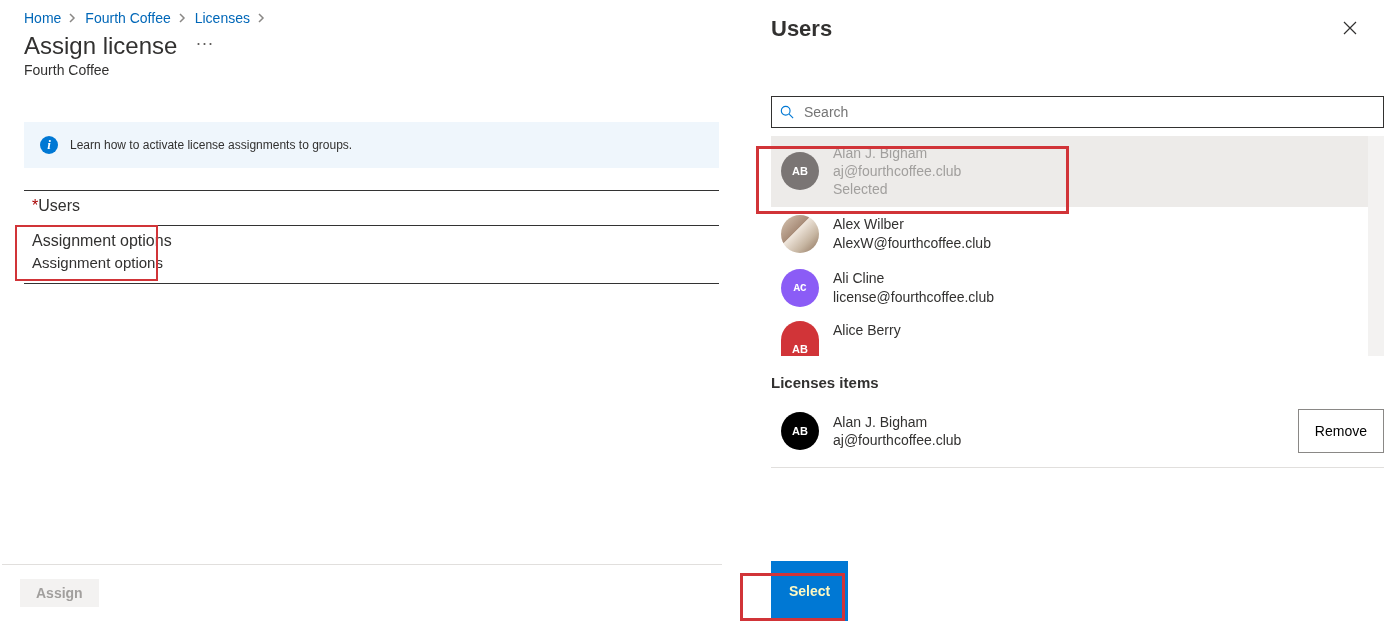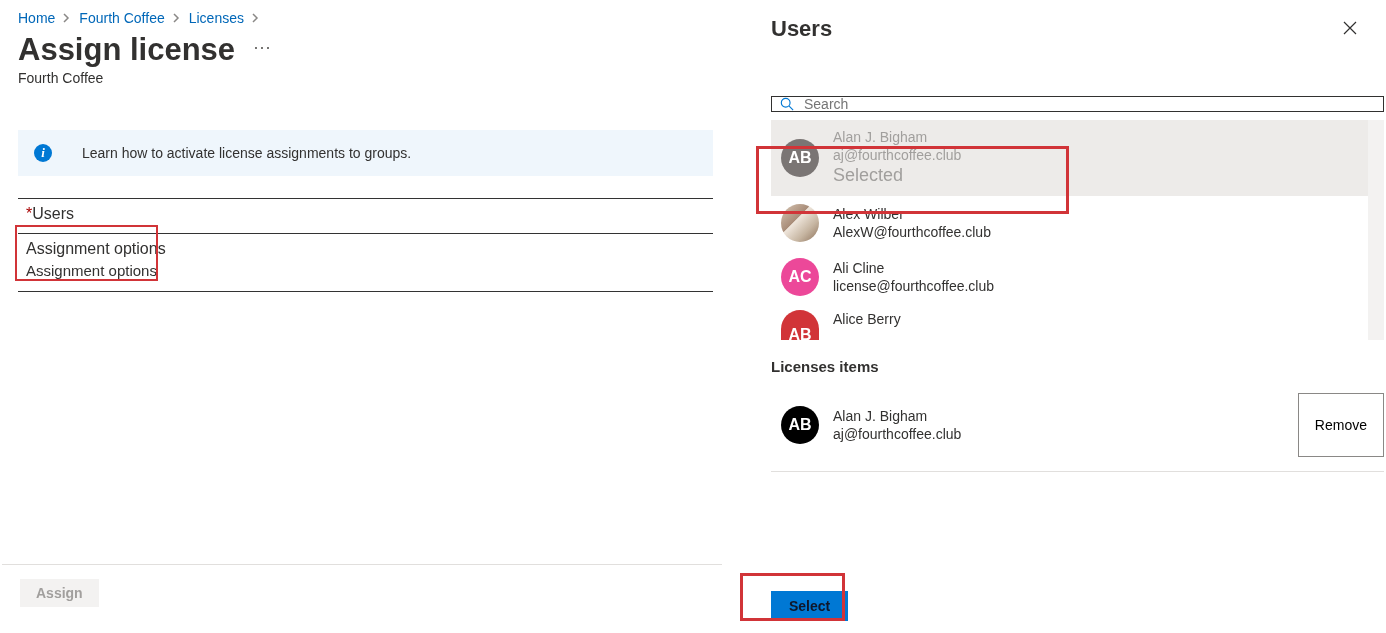--- a/index.html
+++ b/index.html
@@ -1,88 +1,88 @@
 <!DOCTYPE html>
 <html><head>
 <meta charset="utf-8">
 <style>
   * { box-sizing: border-box; }
   html, body { margin:0; padding:0; font-family: "Segoe UI", Arial, sans-serif; color:#323130; background:#fff; }
   body { width:1386px; height:633px; position:relative; overflow:hidden; }
 
   
-  .left { position:absolute; left:0; top:0; width:720px; height:633px; padding:10px 0 0 18px; }
+  .left { position:absolute; left:0; top:0; width:720px; height:633px; padding:10px 0 0 24px; }
   .breadcrumb { display:flex; align-items:center; gap:8px; font-size:14px; }
   .breadcrumb a { color:#0067b8; text-decoration:none; cursor:pointer; }
   .breadcrumb .sep { color:#8a8886; }
   .breadcrumb .sep svg { display:block; }
 
   .page-title-row { display:flex; align-items:center; gap:18px; margin-top:6px; }
-  .page-title { font-size:31px; font-weight:700; letter-spacing:0; }
+  .page-title { font-size:24px; font-weight:400; letter-spacing:0; }
   .more { color:#605e5c; font-size:18px; cursor:pointer; line-height:1; padding-bottom:6px; }
   .subtitle { font-size:14px; color:#323130; margin-top:2px; }
 
   .info-bar { margin-top:44px; background:#eff6fc; display:flex; align-items:center; gap:12px; padding:14px 16px; width:695px; }
   .info-icon { width:18px; height:18px; border-radius:50%; background:#0078d4; color:#fff; display:flex; align-items:center; justify-content:center; font-style:italic; font-family:Georgia, serif; font-size:13px; font-weight:bold; }
-  .info-text { font-size:14px;margin-left:18px; }
+  .info-text { font-size:12px; }
 
   .field-group { width:695px; }
   .field { border-top:1px solid #333; border-bottom:1px solid #333; padding:6px 8px 10px 8px; margin-top:22px; cursor:pointer; }
   .field-label { font-size:16px; color:#323130; }
   .field-label .req { color:#a80000; }
   .field-value { font-size:15px; color:#323130; margin-top:4px; font-style:italic; }
   .field2 { padding:6px 8px 12px 8px; }
   .field2 .field-value { font-style:normal; }
   .red-users { position:absolute; left:15px; top:225px; width:143px; height:56px; border:2px solid #d13438; pointer-events:none; }
 
   .footer { position:absolute; bottom:26px; left:2px; width:720px; border-top:1px solid #e1dfdd; padding:14px 18px 0 18px; }
   .assign-btn { display:inline-flex; align-items:center; justify-content:center; background:#f3f2f1; color:#a19f9d; font-size:14px; font-weight:600; padding:6px 16px; border:none; cursor:default; }
 
   
   .right { position:absolute; right:0; top:0; width:640px; height:633px; background:#fff; border-left:1px solid #fff; padding:16px 24px 0 24px; }
   .panel-header { display:flex; align-items:flex-start; justify-content:space-between; }
   .panel-title { font-size:22px; font-weight:600; }
   .close-btn { background:none; border:none; cursor:pointer; padding:4px; }
   .close-btn svg { display:block; }
 
-  .search-box { margin-top:54px; position:relative; width:613px; border:1px solid #323130; height:16px; display:flex; align-items:center; padding:0 8px; gap:8px; }
+  .search-box { margin-top:54px; position:relative; width:613px; border:1px solid #323130; height:32px; display:flex; align-items:center; padding:0 8px; gap:8px; }
   .search-box svg { display:block; flex:0 0 auto; }
   .search-input { flex:1; border:none; outline:none; font-size:14px; color:#605e5c; height:28px; background:transparent; }
 
   .list-wrap { position:relative; width:613px; height:220px; margin-top:8px; overflow:hidden; border-right:16px solid #f3f2f1; }
   .scroll-up, .scroll-down { position:absolute; right:-16px; width:16px; height:16px; background:#f3f2f1; display:flex; align-items:center; justify-content:center; font-size:9px; color:#605e5c; cursor:pointer; }
   .scroll-up { top:0; }
   .scroll-down { bottom:0; }
   .scroll-thumb { position:absolute; right:-16px; top:18px; width:13px; height:36px; background:#c8c6c4; }
 
   .user-row { display:flex; align-items:center; gap:14px; padding:8px 10px; cursor:pointer; }
   .user-row.selected { background:#edebe9; }
   .user-row.selected .uname, .user-row.selected .uemail, .user-row.selected .sel { color:#a19f9d; }
-  .avatar { width:38px; height:38px; border-radius:50%; display:flex; align-items:center; justify-content:center; color:#fff; font-size:16px; font-weight:600; flex:0 0 auto; }
+  .avatar { width:38px; height:38px; border-radius:50%; display:flex; align-items:center; justify-content:center; color:#fff; font-size:11px; font-weight:600; flex:0 0 auto; }
   .avatar.gray { background:#7a7574; }
-  .avatar.pink { background:#ec4899; }
+  .avatar.pink { background:#8b5cf6;font-family:Liberation Mono, monospace; }
   .avatar.red { background:#d13438; }
   .avatar.black { background:#000; }
   .avatar.photo { background:linear-gradient(135deg,#d9c8b6 0%,#a88c78 40%,#efe6dc 41%,#c6b5a1 70%,#8b6f58 100%); }
   .uinfo { display:flex; flex-direction:column; line-height:1.3; }
   .uname { font-size:14px; color:#323130; }
   .uemail { font-size:14px; color:#323130; }
-  .sel { font-size:18px; }
+  .sel { font-size:14px; }
 
   .red-list-box { position:absolute; border:3px solid #d13438; pointer-events:none; }
   .red-user { left:756px; top:146px; width:313px; height:68px; }
 
   .selected-title { font-size:15px; font-weight:600; margin-top:18px; }
   .selected-list { width:613px; margin-top:10px; border-bottom:1px solid #e1dfdd; }
   .selected-row { display:flex; align-items:center; padding:8px 0 14px 10px; }
   .selected-row .uinfo { flex:1; }
-  .remove-btn { background:#fff; border:1px solid #8a8886; padding:23px 16px; font-size:14px; cursor:pointer; }
+  .remove-btn { background:#fff; border:1px solid #8a8886; padding:13px 16px; font-size:14px; cursor:pointer; }
 
   .panel-footer { position:absolute; bottom:12px; left:24px; }
-  .select-btn { background:#0078d4; color:#0f172a; border:none; font-size:14px; font-weight:600; padding:7px 18px; cursor:pointer; }
+  .select-btn { background:#0078d4; color:#fef9c3; border:none; font-size:14px; font-weight:600; padding:22px 18px; cursor:pointer; }
   .red-select { left:740px; top:573px; width:105px; height:48px; }
 
   .partial { height:42px; overflow:hidden; align-items:flex-start; padding-top:6px; }
   .partial .avatar { height:36px; border-top-left-radius:19px; border-top-right-radius:19px; border-bottom-left-radius:0; border-bottom-right-radius:0; align-items:flex-end; padding-bottom:2px; }
 </style>
 </head>
 <body>
 
 <div class="left">
 

